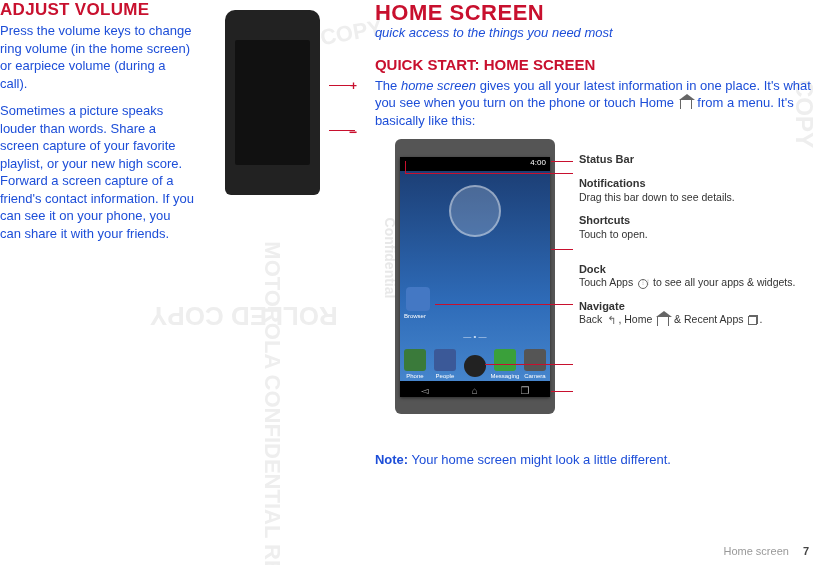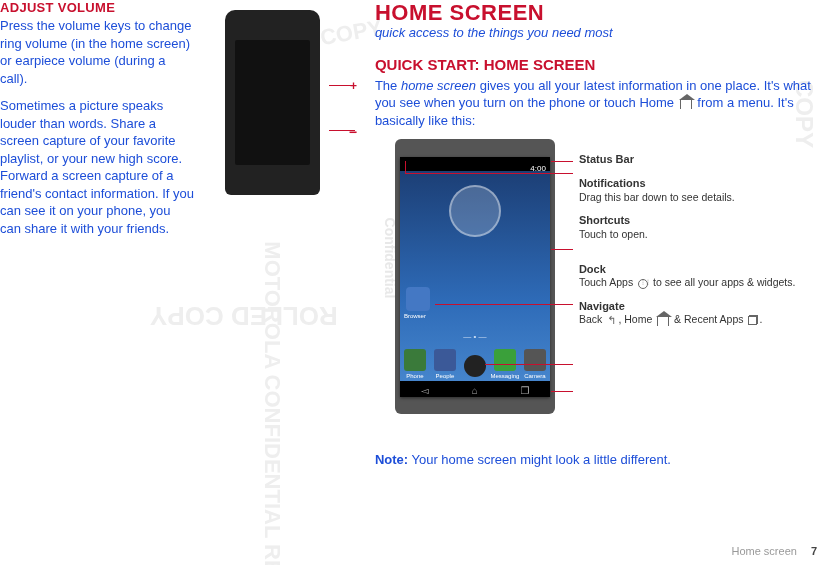--- a/index.html
+++ b/index.html
@@ -19,62 +19,62 @@
   .wm2 { top:300px; left:150px; font-size:26px; transform:rotate(180deg);}
   .wm3 { top:100px; left:770px; font-size:24px; transform:rotate(90deg);}
   .wm4 { top:450px; left:50px; font-size:22px; transform:rotate(90deg);}
   .wm5 { top:250px; left:350px; font-size:14px; transform:rotate(90deg); color:#e8e8e8;}
   .wm6 { top:300px; left:450px; font-size:14px; color:#ddd;}
 
   .page { position:relative; z-index:1; display:flex; padding: 0 10px 0 0; height:100%; }
   .col-left { width: 46%; padding-right: 20px; }
   .col-right { width: 54%; }
 
-  h2.red { color:#c8102e; font-weight:bold; font-size:13px; letter-spacing:0.3px; margin-bottom:2px; font-family: Arial Black, Arial, sans-serif; }
+  h2.red { color:#c8102e; font-weight:bold; font-size:17px; letter-spacing:0.3px; margin-bottom:2px; font-family: Arial Black, Arial, sans-serif; }
   h1.red-lg { color:#c8102e; font-weight:900; font-size:22px; letter-spacing:0.5px; font-family: Arial Black, Arial, sans-serif; }
   .italic { font-style: italic; }
   p { font-size:13px; line-height:1.35; margin-bottom:10px; color:#1d4ed8;}
   .sub-red { color:#c8102e; font-weight:900; font-size:15px; margin-top:14px; margin-bottom:4px; font-family: Arial Black, Arial, sans-serif;}
   b { font-weight:bold; }
 
   
   .device-left { float:right; width:150px; height:210px; margin: 0 0 8px 10px; position:relative; }
   .phone-body { position:absolute; left:20px; top:10px; width:95px; height:185px; background:#222; border-radius:10px 10px 6px 6px; }
   .phone-screen-off { position:absolute; left:30px; top:40px; width:75px; height:125px; background:#111; border-radius:2px;}
   .vol-line { position:absolute; right:0; height:1px; background:#c8102e; width:26px;}
   .vol-line.up { top:85px; }
   .vol-line.down { top:130px; }
   .vol-plus { position:absolute; right:-2px; top:79px; color:#c8102e; font-size:12px; font-weight:bold;}
   .vol-minus { position:absolute; right:-2px; top:124px; color:#c8102e; font-size:14px; font-weight:bold;}
 
   
   .diagram { position:relative; margin-top:10px; height:300px; }
   .phone { position:absolute; left:20px; top:0; width:160px; height:275px; background:#555; border-radius:6px; }
   .screen { position:absolute; left:25px; top:18px; width:150px; height:240px; background:linear-gradient(#1a3a6e,#2e6bb8 60%,#4a8ad0); box-shadow:0 1px 3px rgba(0,0,0,0.5); overflow:hidden;}
-  .statusbar { height:14px; background:#000; color:#fff; font-size:8px; text-align:right; padding:7px 4px;}
+  .statusbar { height:14px; background:#000; color:#fff; font-size:8px; text-align:right; padding:1px 4px;}
   .icons-row { position:absolute; bottom:18px; left:0; right:0; height:36px; display:flex; justify-content:space-around; align-items:flex-end;}
   .app-icon { width:22px; height:22px; background:#3b5998; border-radius:3px; margin-bottom:2px;}
   .icon-lbl { color:#fff; font-size:6px; text-align:center;}
   .app { display:flex; flex-direction:column; align-items:center; width:26px;}
   .navbar { position:absolute; bottom:0; left:0; right:0; height:16px; background:#000; display:flex; justify-content:space-around; align-items:center;}
   .nav-btn { width:12px; height:8px; color:#aaa; font-size:10px; text-align:center;}
   .browser-ic { position:absolute; top:130px; left:6px; width:24px; height:24px; background:#4478c4; border-radius:4px;}
   .browser-lbl { position:absolute; top:156px; left:4px; color:#fff; font-size:6px;}
   .dots { position:absolute; bottom:56px; left:0; right:0; text-align:center; color:#cfe0f5; font-size:8px;}
   .clock { position:absolute; top:28px; left:50%; transform:translateX(-50%); width:52px; height:52px; border-radius:50%; background:rgba(255,255,255,0.2); border:2px solid rgba(255,255,255,0.4);}
 
   
   .co-line { position:absolute; height:1px; background:#c8102e;}
   .co-line.v { width:1px; height:auto;}
   .callouts { position:absolute; left:204px; top:0; width:230px; font-size:10.5px; line-height:1.25;}
   .callouts .co { margin-bottom:10px;}
   .callouts .co b { font-size:11px;}
 
   .note { margin-top:12px; font-size:13px;}
-  .footer { position:absolute; bottom:8px; right:8px; color:#999; font-size:11px;}
+  .footer { position:absolute; bottom:8px; right:16px; color:#999; font-size:11px;}
   .footer .pg { color:#444; font-weight:bold; margin-left:14px;}
   
   .home-glyph { display:inline-block; width:12px; height:10px; border:1px solid #666; border-bottom:none; position:relative; vertical-align:middle; margin:0 2px;}
   .home-glyph:before { content:""; position:absolute; top:-6px; left:-2px; width:0; height:0; border-left:8px solid transparent; border-right:8px solid transparent; border-bottom:6px solid #666;}
   .apps-glyph { display:inline-block; width:10px; height:10px; border:1px solid #666; border-radius:50%; vertical-align:middle; margin:0 2px; position:relative;}
   .apps-glyph:before{content:"⋮⋮";position:absolute;font-size:6px;left:1px;top:-1px;letter-spacing:-1px;color:#666;}
   .recent-glyph { display:inline-block; width:9px; height:9px; border:1px solid #666; vertical-align:middle; margin:0 2px; box-shadow:1px -1px 0 #666;}
   .back-glyph { display:inline-block; vertical-align:middle; font-size:11px; color:#666; margin:0 2px;}
 </style>
 </head>

